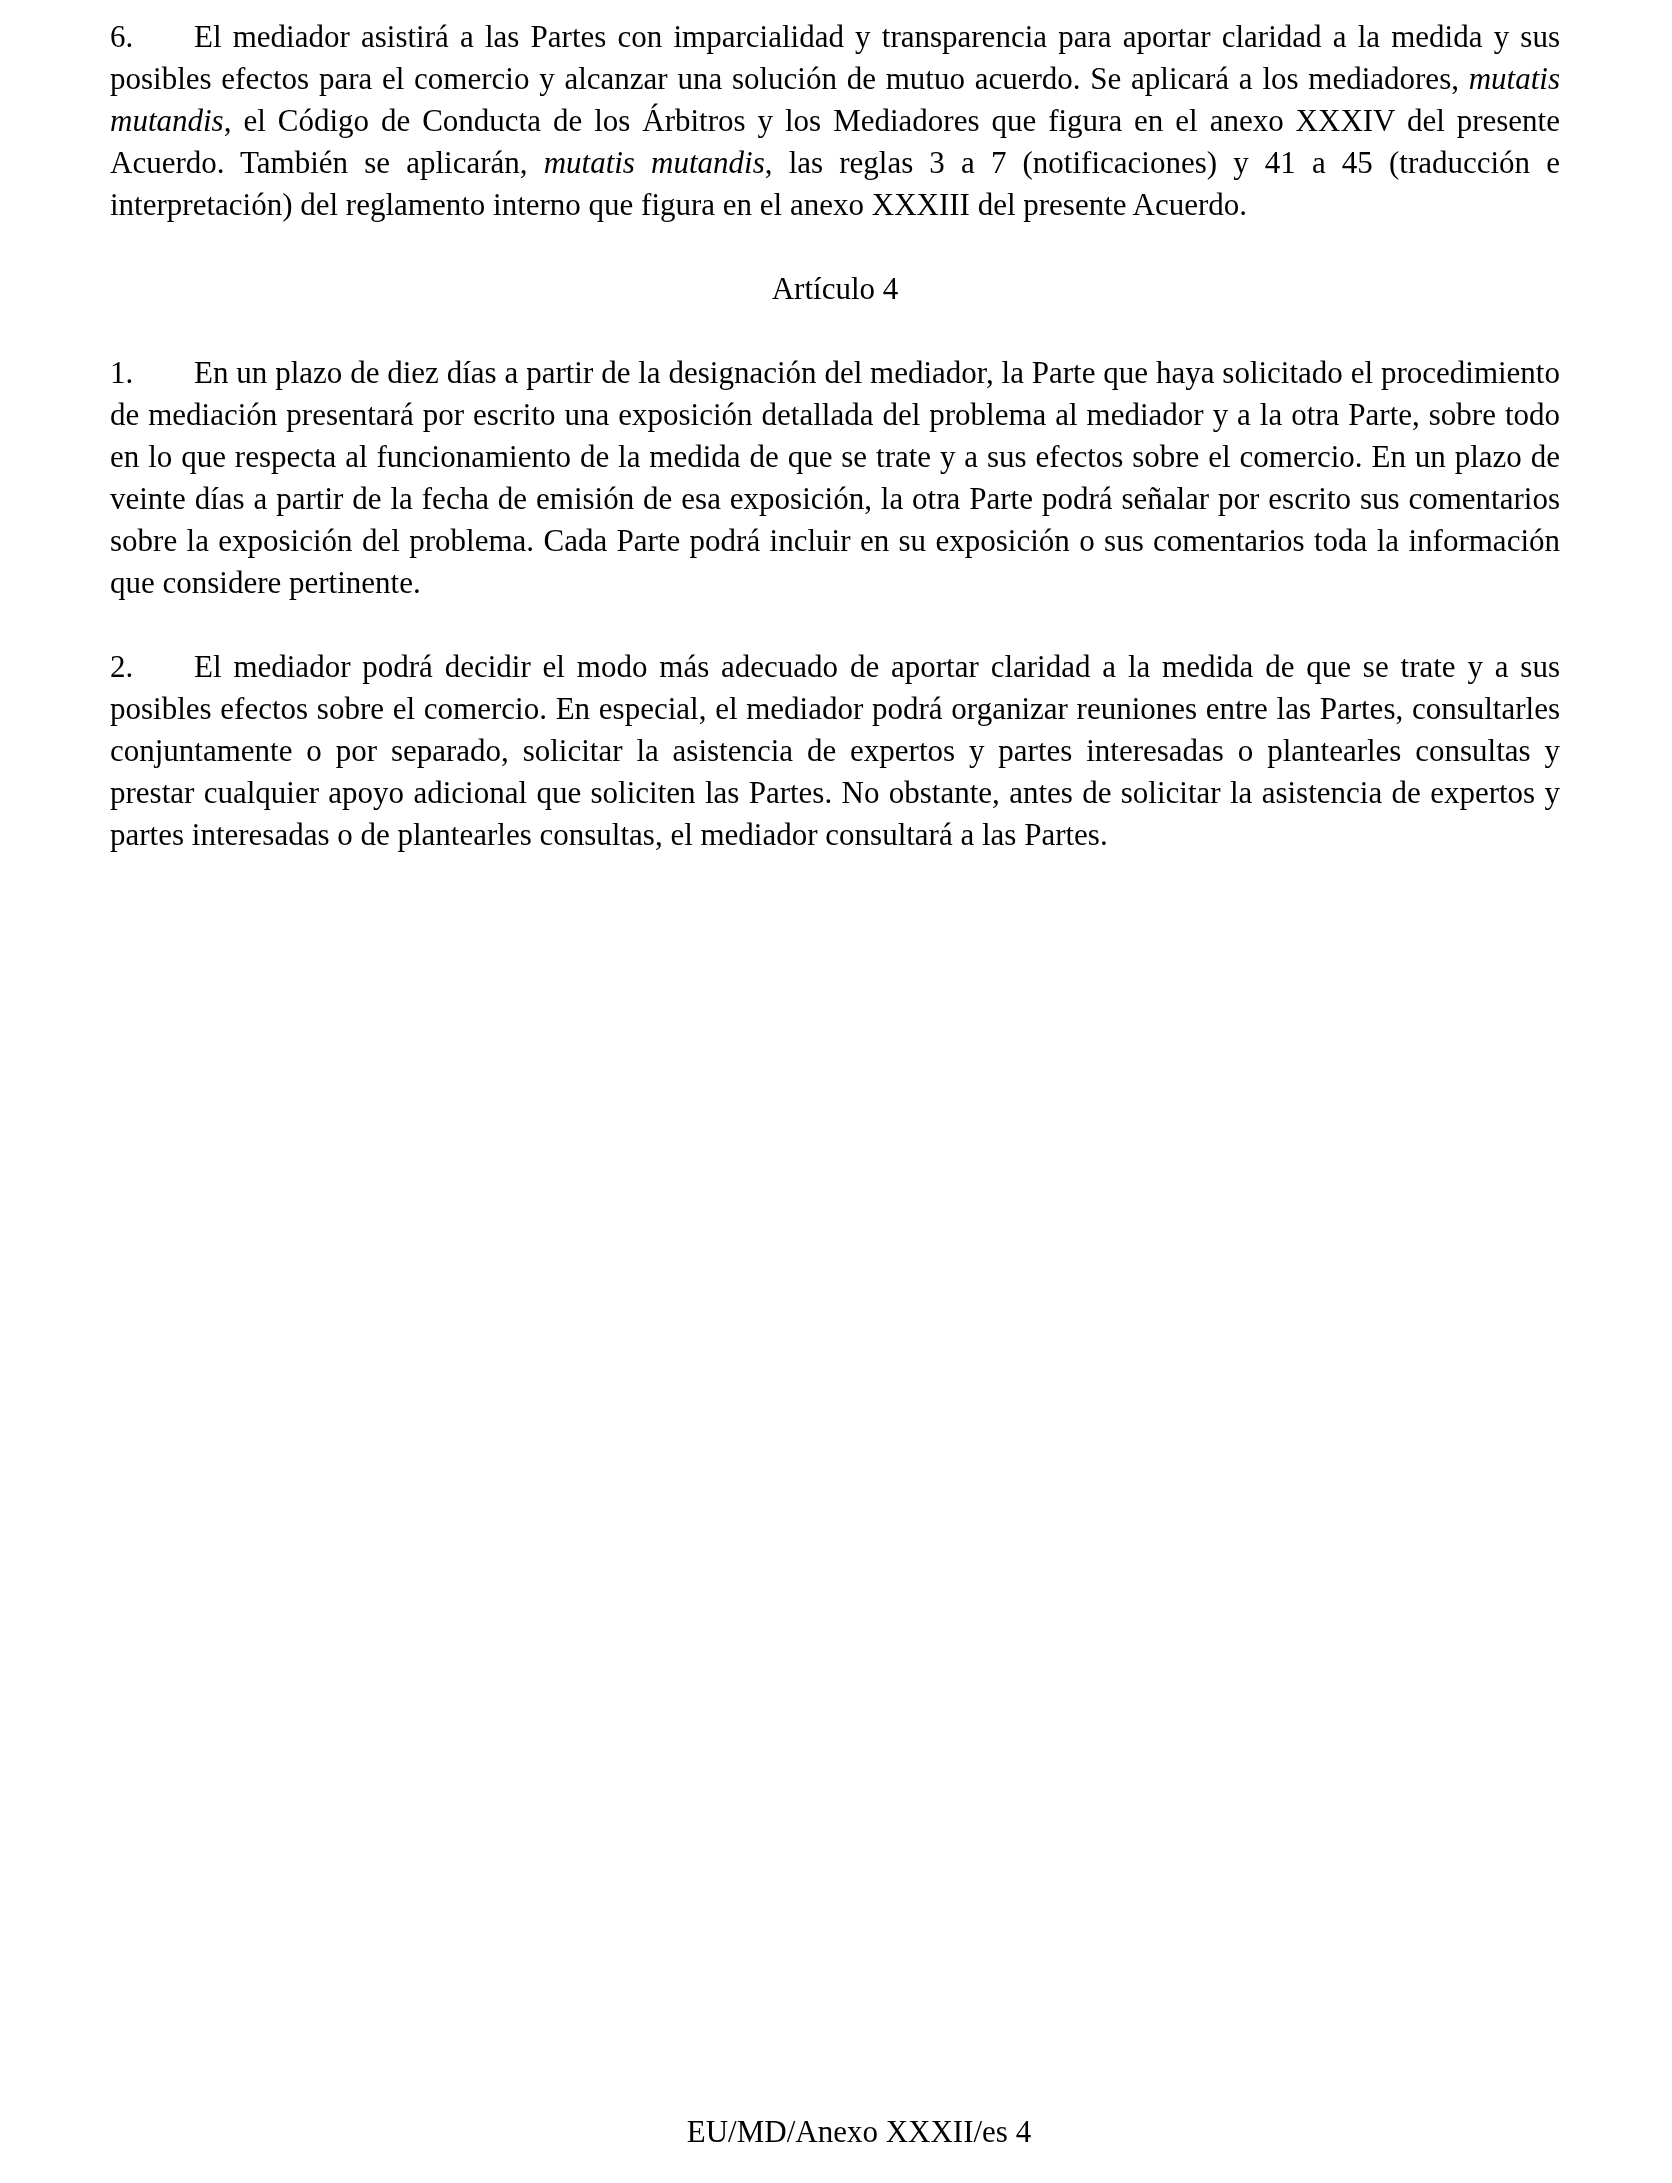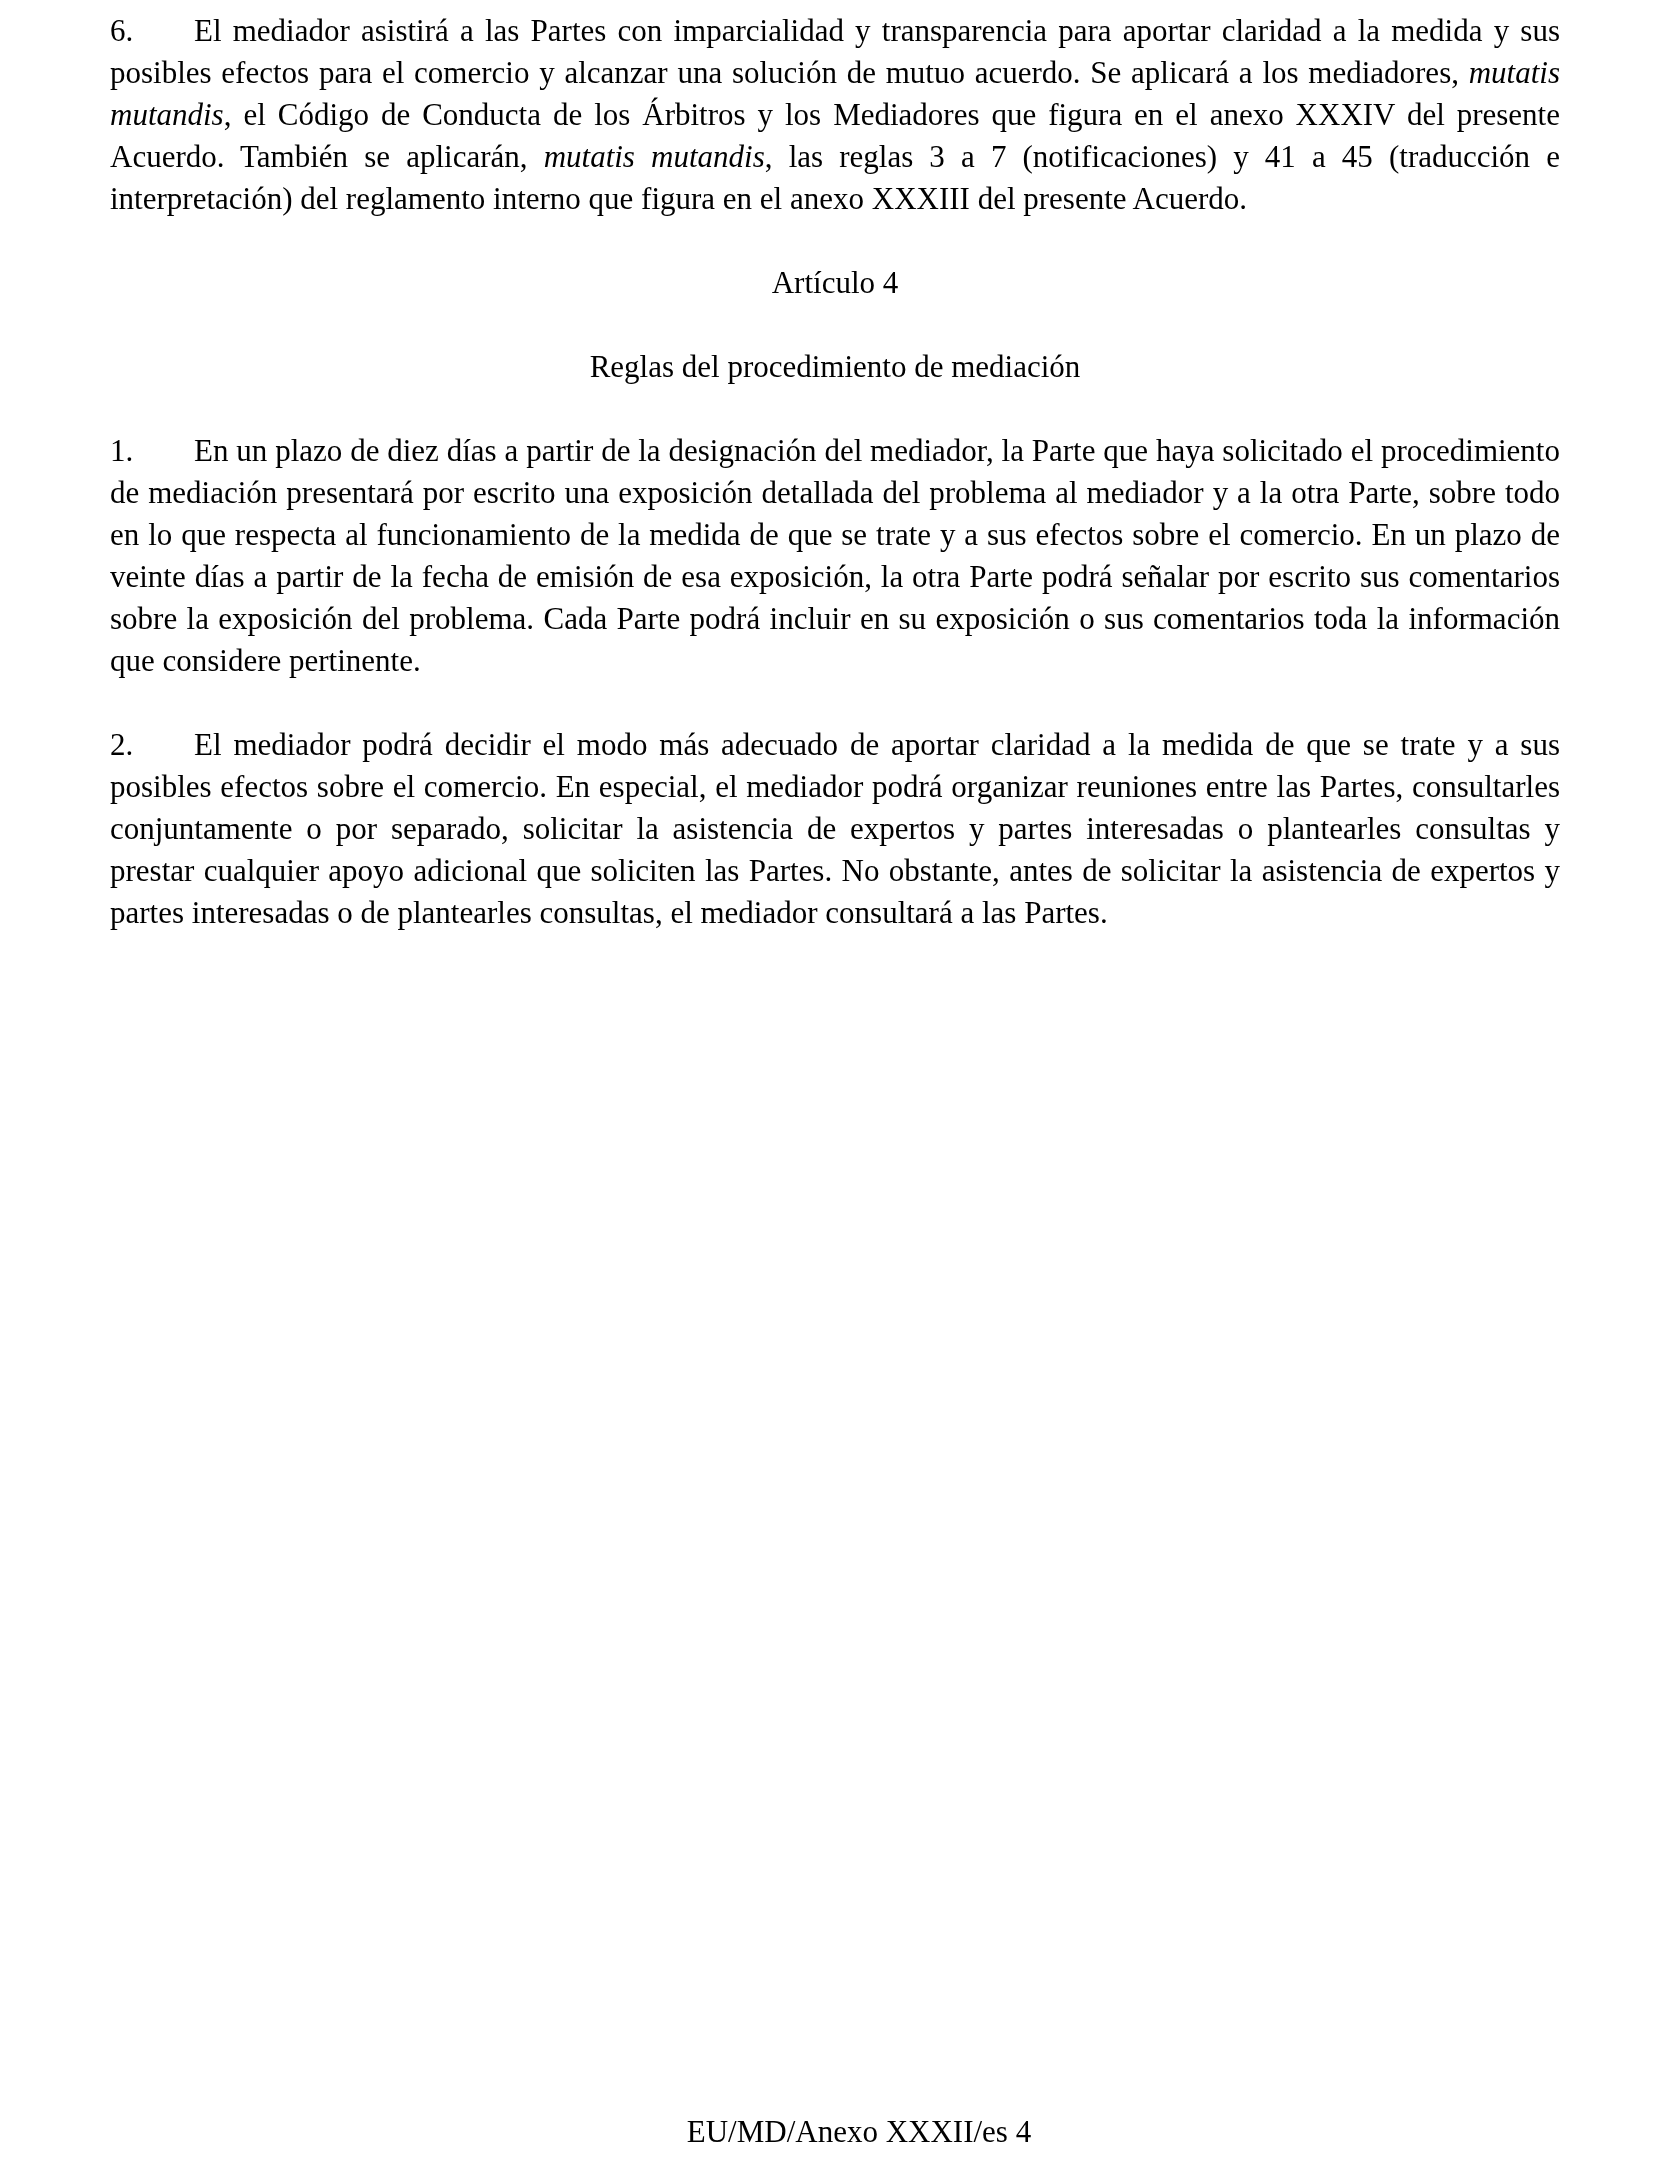--- a/index.html
+++ b/index.html
@@ -11,21 +11,21 @@
     position: relative;
     width: 1672px;
     height: 2183px;
     margin: 0 auto;
     background: #ffffff;
     font-family: "Liberation Serif", "DejaVu Serif", serif;
     font-size: 31px;
     line-height: 42px;
     color: #000000;
     box-sizing: border-box;
-    padding: 10px 112px 0 110px;
+    padding: 16px 112px 0 110px;
   }
   .para {
     text-align: justify;
     margin: 0 0 42px 0;
   }
   .para-number {
     display: inline-block;
     width: 84px;
   }
   .heading {
@@ -48,21 +48,20 @@
 <body>
 
 <div class="page">
 
   <p class="para">
     <span class="para-number">6.</span><span>El mediador asistirá a las Partes con imparcialidad y transparencia para aportar claridad a la medida y sus posibles efectos para el comercio y alcanzar una solución de mutuo acuerdo. Se aplicará a los mediadores, </span><span class="it">mutatis mutandis</span><span>, el Código de Conducta de los Árbitros y los Mediadores que figura en el anexo XXXIV del presente Acuerdo. También se aplicarán, </span><span class="it">mutatis mutandis</span><span>, las reglas 3 a 7 (notificaciones) y 41 a 45 (traducción e interpretación) del reglamento interno que figura en el anexo XXXIII del presente Acuerdo.</span>
   </p>
 
   <p class="heading">Artículo 4</p>
 
-  <p class="heading">Reglas del procedimiento de mediación</p>
 
   <p class="para">
     <span class="para-number">1.</span><span>En un plazo de diez días a partir de la designación del mediador, la Parte que haya solicitado el procedimiento de mediación presentará por escrito una exposición detallada del problema al mediador y a la otra Parte, sobre todo en lo que respecta al funcionamiento de la medida de que se trate y a sus efectos sobre el comercio. En un plazo de veinte días a partir de la fecha de emisión de esa exposición, la otra Parte podrá señalar por escrito sus comentarios sobre la exposición del problema. Cada Parte podrá incluir en su exposición o sus comentarios toda la información que considere pertinente.</span>
   </p>
 
   <p class="para">
     <span class="para-number">2.</span><span>El mediador podrá decidir el modo más adecuado de aportar claridad a la medida de que se trate y a sus posibles efectos sobre el comercio. En especial, el mediador podrá organizar reuniones entre las Partes, consultarles conjuntamente o por separado, solicitar la asistencia de expertos y partes interesadas o plantearles consultas y prestar cualquier apoyo adicional que soliciten las Partes. No obstante, antes de solicitar la asistencia de expertos y partes interesadas o de plantearles consultas, el mediador consultará a las Partes.</span>
   </p>
 
   <div class="footer">EU/MD/Anexo XXXII/es 4</div>

